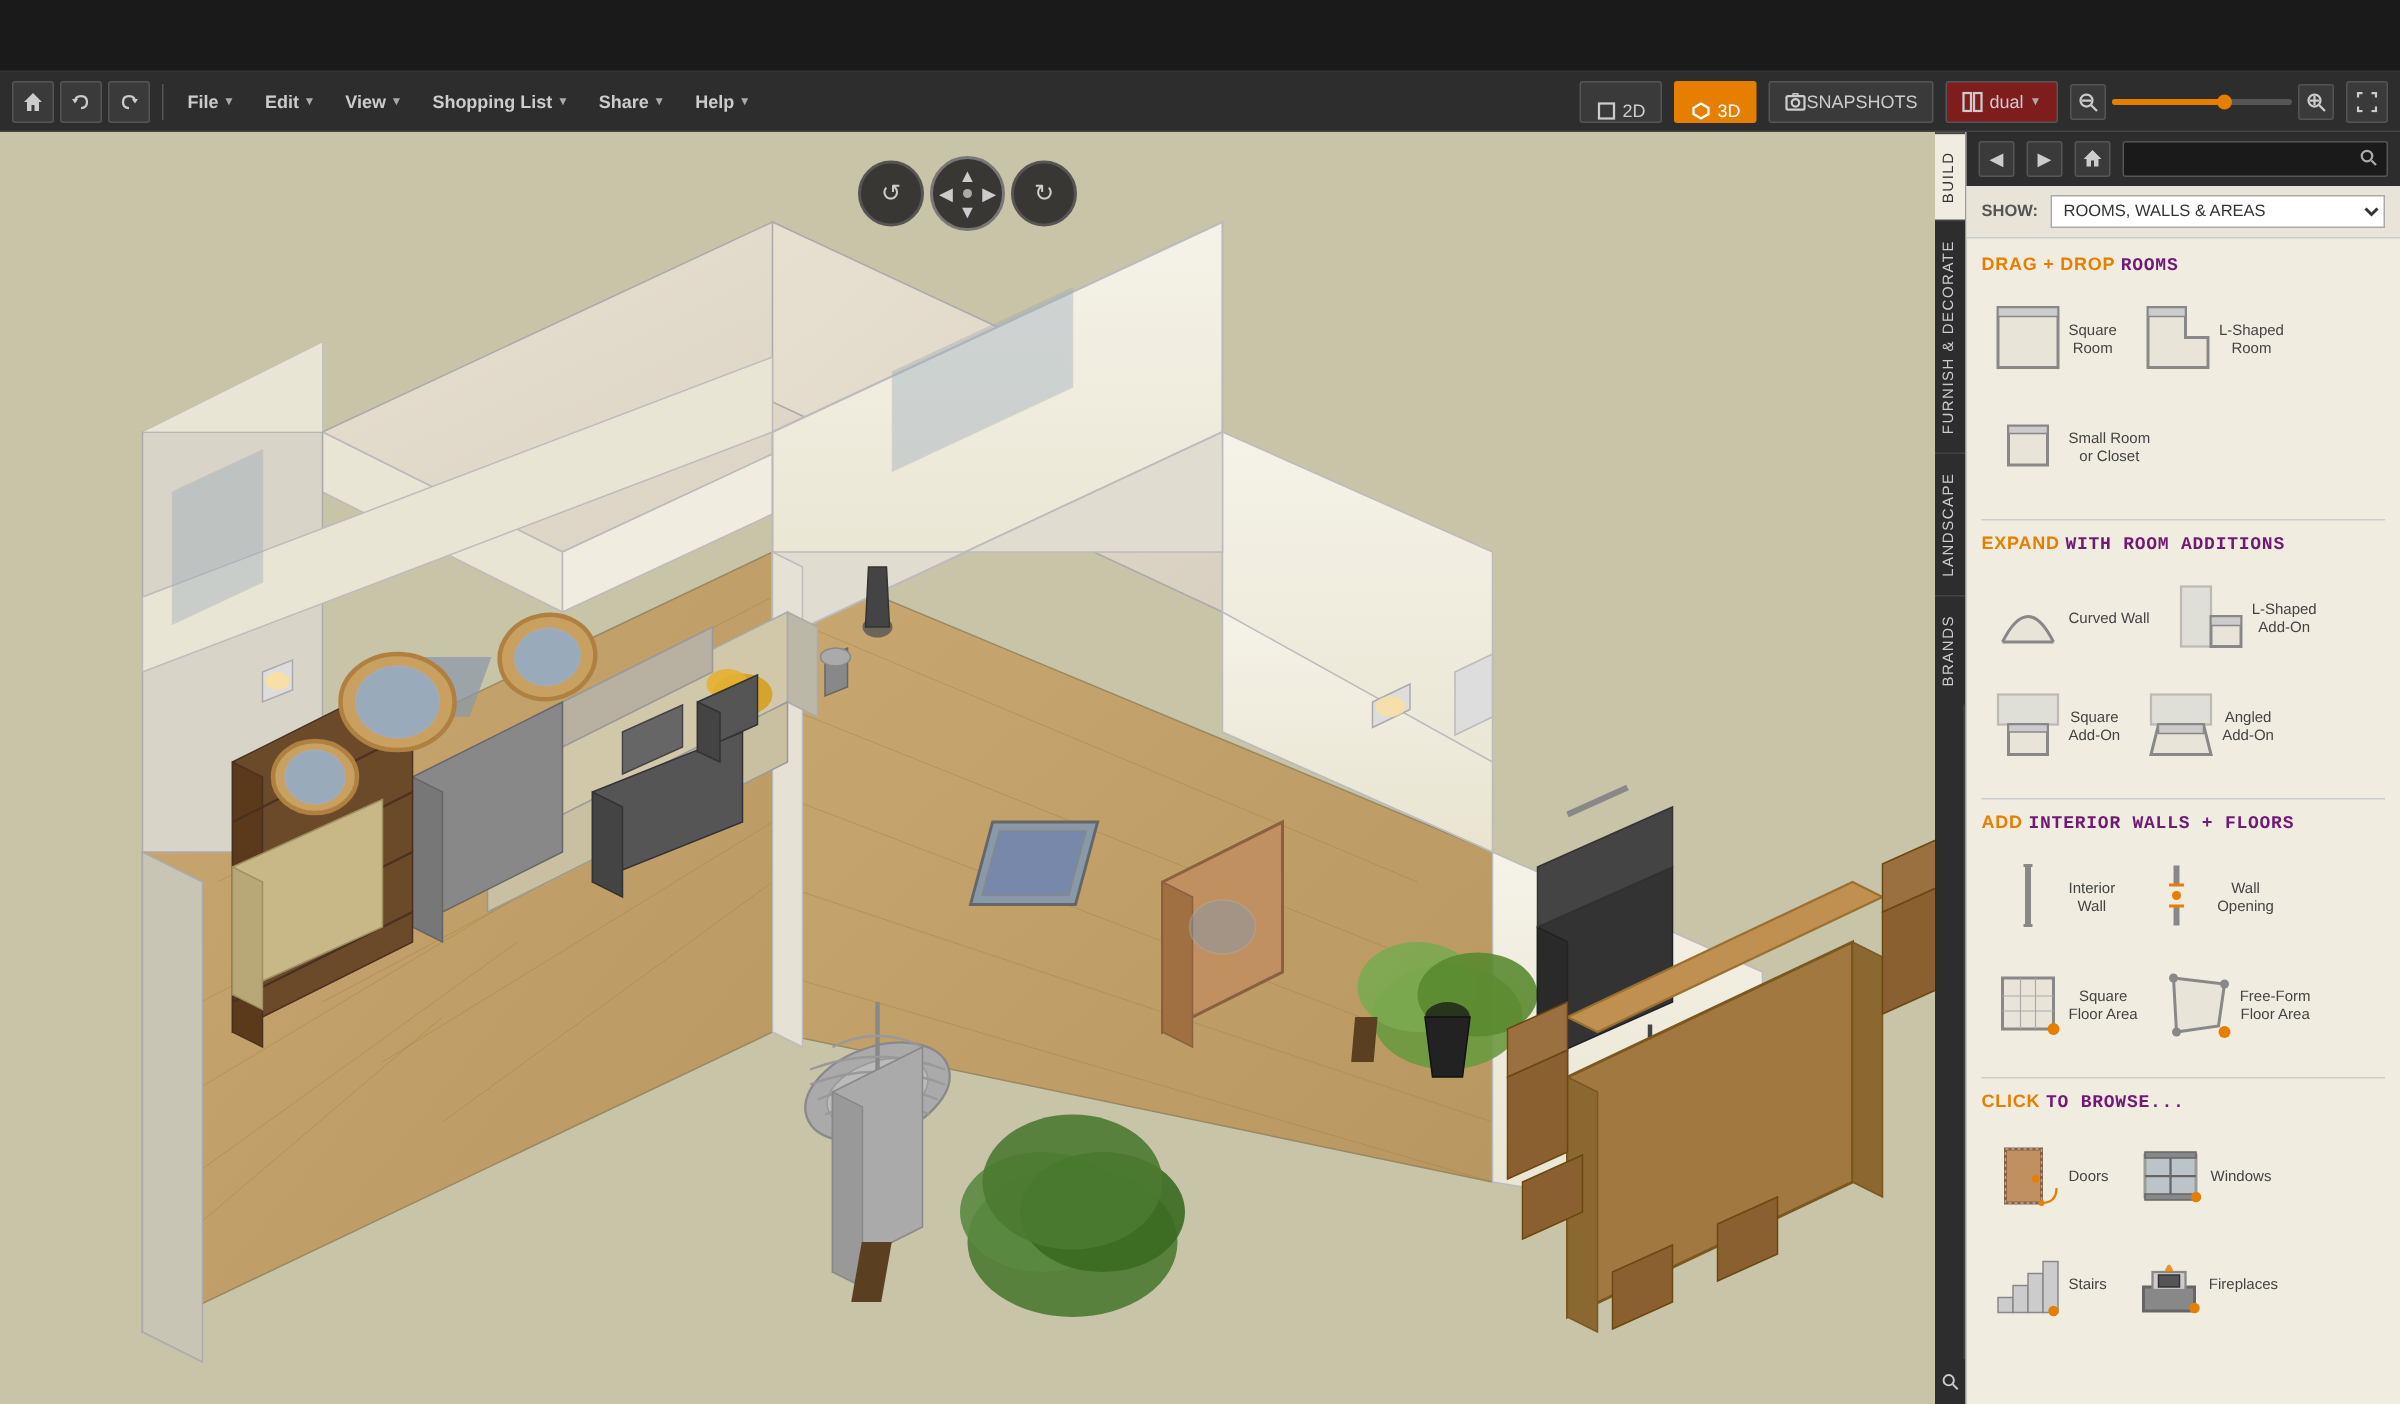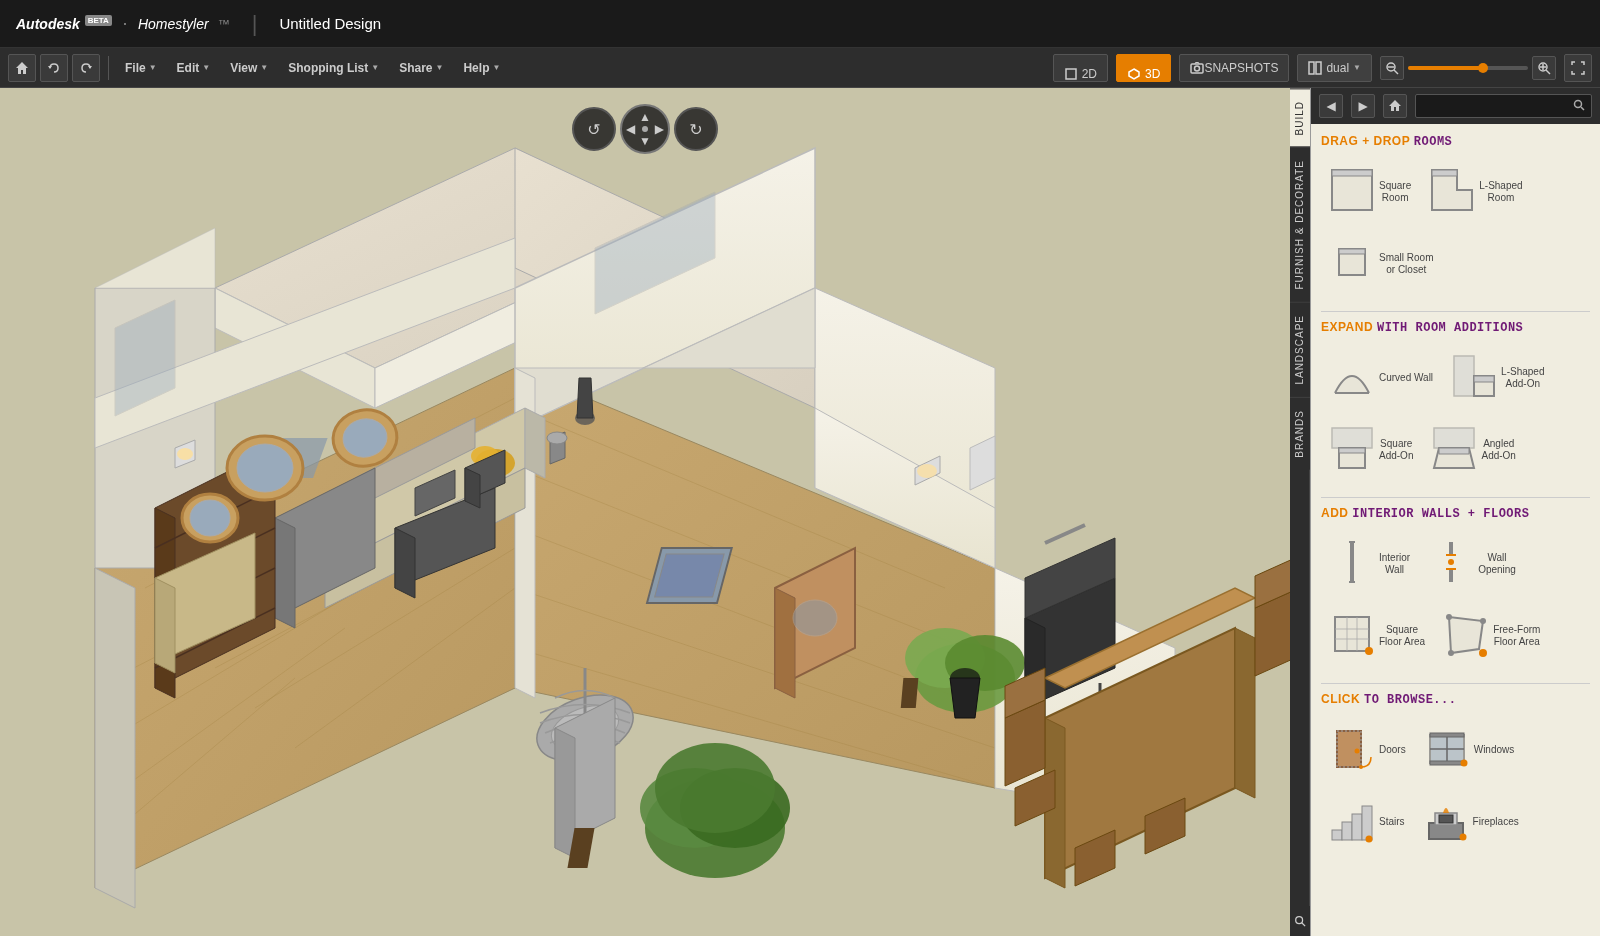--- a/index.html
+++ b/index.html
@@ -114,21 +114,21 @@
       font-size: 12px;
       display: flex;
       align-items: center;
       gap: 0;
       border-radius: 2px;
     }
     #dual-btn {
       height: 28px;
       padding: 0 10px;
       border: 1px solid #555;
-      background: #404040;
+      background: #7f1d1d;
       color: #ccc;
       cursor: pointer;
       font-size: 12px;
       display: flex;
       align-items: center;
       gap: 4px;
       border-radius: 2px;
     }
     #zoom-area {
       display: flex;
@@ -414,31 +414,20 @@
     
     .fp-wrapper {
       position: absolute;
       top: 0; left: 0; right: 0; bottom: 0;
     }
   </style>
 </head>
 <body>
 
 <div id="top-bar">
-  <div id="logo-area">
-    <span style="color:#fff;font-size:14px;font-weight:bold;">
-      <span style="font-style:italic;">Autodesk</span>
-      <span style="background:#888;color:#fff;font-size:8px;padding:1px 3px;border-radius:2px;vertical-align:super;margin-left:1px;">BETA</span>
-    </span>
-    <span style="color:#888;margin:0 2px;font-size:18px;">·</span>
-    <span style="color:#fff;font-size:14px;font-style:italic;">Homestyler</span>
-    <span style="color:#888;font-size:12px;vertical-align:super;margin-left:1px;">™</span>
-    <span id="separator" style="color:#555;margin:0 14px;font-size:22px;font-weight:100;">|</span>
-    <span style="color:#fff;font-size:15px;">Untitled Design</span>
-  </div>
 </div>
 
 <div id="toolbar">
   <button class="toolbar-icon-btn" title="Home">
     <svg width="14" height="14" viewBox="0 0 14 14">
         <polygon points="7,1 1,7 3,7 3,13 6,13 6,9 8,9 8,13 11,13 11,7 13,7" fill="#ccc"></polygon>
       </svg>
   </button>
   <button class="toolbar-icon-btn" title="Undo">
     <svg width="14" height="14" viewBox="0 0 14 14">
@@ -784,20 +773,28 @@
           <input id="panel-search-input" type="text" style="flex: 1 1 0%; background: transparent; border: none; color: rgb(204, 204, 204); font-size: 11px; outline: none;" placeholder="">
           <span class="search-icon-panel">
             <svg width="12" height="12" viewBox="0 0 12 12">
                 <circle cx="5" cy="5" r="3.5" stroke="#aaa" fill="none" stroke-width="1.5"></circle>
                 <line x1="8" y1="8" x2="11" y2="11" stroke="#aaa" stroke-width="1.5"></line>
               </svg>
           </span>
         </div>
       </div>
 
+      <div id="show-row">
+        <span id="show-label">SHOW:</span>
+        <select id="show-select">
+          <option>ROOMS, WALLS &amp; AREAS</option>
+          <option>ALL</option>
+          <option>FLOORS ONLY</option>
+        </select>
+      </div>
 
       <div id="panel-content">
 
         <div>
           <div class="section-title">
             <span class="accent">DRAG + DROP</span>
             <span class="normal"> <span>ROOMS</span></span>
           </div>
           <div class="items-grid">
 

